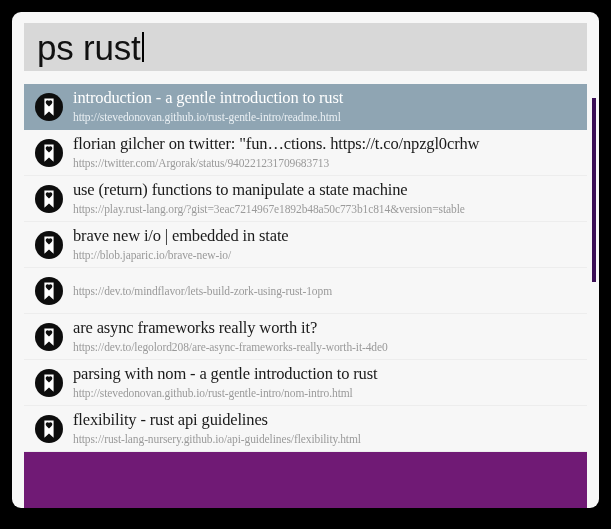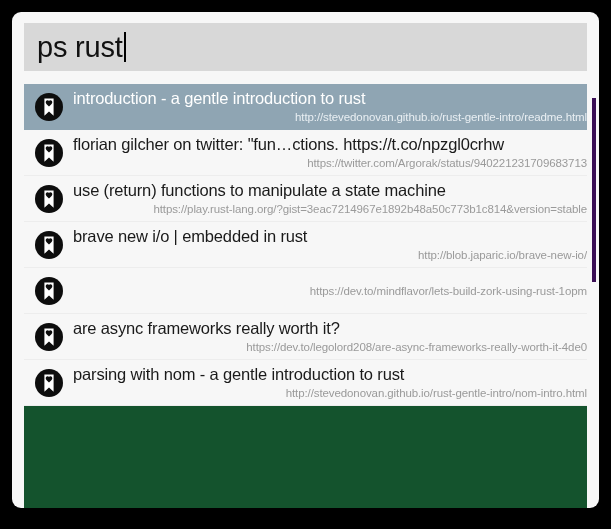--- a/index.html
+++ b/index.html
@@ -39,21 +39,21 @@
     align-items: center;
     box-sizing: border-box;
     padding-left: 13px;
   }
   #search-text-wrap {
     display: flex;
     align-items: center;
     height: 100%;
   }
   #search-value {
-    font-size: 29px;
+    font-size: 35px;
     color: #111111;
     line-height: 1;
     letter-spacing: -0.2px;
     white-space: pre;
   }
   #search-caret {
     display: inline-block;
     width: 2px;
     height: 30px;
     background: #000000;
@@ -61,21 +61,22 @@
   }
 
   
   #results-list {
     position: absolute;
     left: 12px;
     top: 72px;
     width: 563px;
     bottom: 0;
     overflow: hidden;
-    background: #14532d;
+    background: #701a75;
+    font-family: Liberation Serif, serif;
   }
 
   .result-row {
     position: relative;
     height: 46px;
     display: flex;
     align-items: center;
     padding-left: 10px;
     box-sizing: border-box;
     border-bottom: 1px solid #ededed;
@@ -116,21 +117,20 @@
   }
   .row-url {
     font-size: 11.5px;
     color: #9a9a9a;
     line-height: 1.25;
     margin-top: 2px;
     white-space: nowrap;
     overflow: hidden;
     text-overflow: clip;
     letter-spacing: -0.1px;
-    text-align: right;
   }
   .result-row.selected .row-url {
     color: #e9eff3;
   }
 
   
   #scrollbar-track {
     position: absolute;
     right: 2px;
     top: 72px;
@@ -195,21 +195,21 @@
           <div class="row-url">https://play.rust-lang.org/?gist=3eac7214967e1892b48a50c773b1c814&amp;version=stable</div>
         </div>
       </div>
       <div class="result-row">
         <span class="row-icon"><svg viewBox="0 0 30 30" width="30" height="30" xmlns="http://www.w3.org/2000/svg">
             <circle cx="15" cy="15" r="14" fill="#0d0d0d"></circle>
             <path d="M10.4 6.6 h9.2 v17.2 l-4.6 -4.4 l-4.6 4.4 z" fill="#ffffff"></path>
             <path d="M15 14.6 c-1.9 -1.7 -3.3 -2.8 -3.3 -4.3 c0 -1.1 0.85 -1.95 1.95 -1.95 c0.62 0 1.22 0.29 1.35 0.76 c0.13 -0.47 0.73 -0.76 1.35 -0.76 c1.1 0 1.95 0.85 1.95 1.95 c0 1.5 -1.4 2.6 -3.3 4.3 z" fill="#0d0d0d"></path>
           </svg></span>
         <div class="row-text">
-          <div class="row-title">brave new i/o | embedded in rust</div>
+          <div class="row-title">brave new i/o | embedded in state</div>
           <div class="row-url">http://blob.japaric.io/brave-new-io/</div>
         </div>
       </div>
       <div class="result-row">
         <span class="row-icon"><svg viewBox="0 0 30 30" width="30" height="30" xmlns="http://www.w3.org/2000/svg">
             <circle cx="15" cy="15" r="14" fill="#0d0d0d"></circle>
             <path d="M10.4 6.6 h9.2 v17.2 l-4.6 -4.4 l-4.6 4.4 z" fill="#ffffff"></path>
             <path d="M15 14.6 c-1.9 -1.7 -3.3 -2.8 -3.3 -4.3 c0 -1.1 0.85 -1.95 1.95 -1.95 c0.62 0 1.22 0.29 1.35 0.76 c0.13 -0.47 0.73 -0.76 1.35 -0.76 c1.1 0 1.95 0.85 1.95 1.95 c0 1.5 -1.4 2.6 -3.3 4.3 z" fill="#0d0d0d"></path>
           </svg></span>
         <div class="row-text">
@@ -229,20 +229,31 @@
       </div>
       <div class="result-row">
         <span class="row-icon"><svg viewBox="0 0 30 30" width="30" height="30" xmlns="http://www.w3.org/2000/svg">
             <circle cx="15" cy="15" r="14" fill="#0d0d0d"></circle>
             <path d="M10.4 6.6 h9.2 v17.2 l-4.6 -4.4 l-4.6 4.4 z" fill="#ffffff"></path>
             <path d="M15 14.6 c-1.9 -1.7 -3.3 -2.8 -3.3 -4.3 c0 -1.1 0.85 -1.95 1.95 -1.95 c0.62 0 1.22 0.29 1.35 0.76 c0.13 -0.47 0.73 -0.76 1.35 -0.76 c1.1 0 1.95 0.85 1.95 1.95 c0 1.5 -1.4 2.6 -3.3 4.3 z" fill="#0d0d0d"></path>
           </svg></span>
         <div class="row-text">
           <div class="row-title">parsing with nom - a gentle introduction to rust</div>
           <div class="row-url">http://stevedonovan.github.io/rust-gentle-intro/nom-intro.html</div>
+        </div>
+      </div>
+      <div class="result-row">
+        <span class="row-icon"><svg viewBox="0 0 30 30" width="30" height="30" xmlns="http://www.w3.org/2000/svg">
+            <circle cx="15" cy="15" r="14" fill="#0d0d0d"></circle>
+            <path d="M10.4 6.6 h9.2 v17.2 l-4.6 -4.4 l-4.6 4.4 z" fill="#ffffff"></path>
+            <path d="M15 14.6 c-1.9 -1.7 -3.3 -2.8 -3.3 -4.3 c0 -1.1 0.85 -1.95 1.95 -1.95 c0.62 0 1.22 0.29 1.35 0.76 c0.13 -0.47 0.73 -0.76 1.35 -0.76 c1.1 0 1.95 0.85 1.95 1.95 c0 1.5 -1.4 2.6 -3.3 4.3 z" fill="#0d0d0d"></path>
+          </svg></span>
+        <div class="row-text">
+          <div class="row-title">flexibility - rust api guidelines</div>
+          <div class="row-url">https://rust-lang-nursery.github.io/api-guidelines/flexibility.html</div>
         </div>
       </div>
     </div>
 
   <div id="scrollbar-track">
     <div id="scrollbar-thumb"></div>
   </div>
 
 </div>
 

